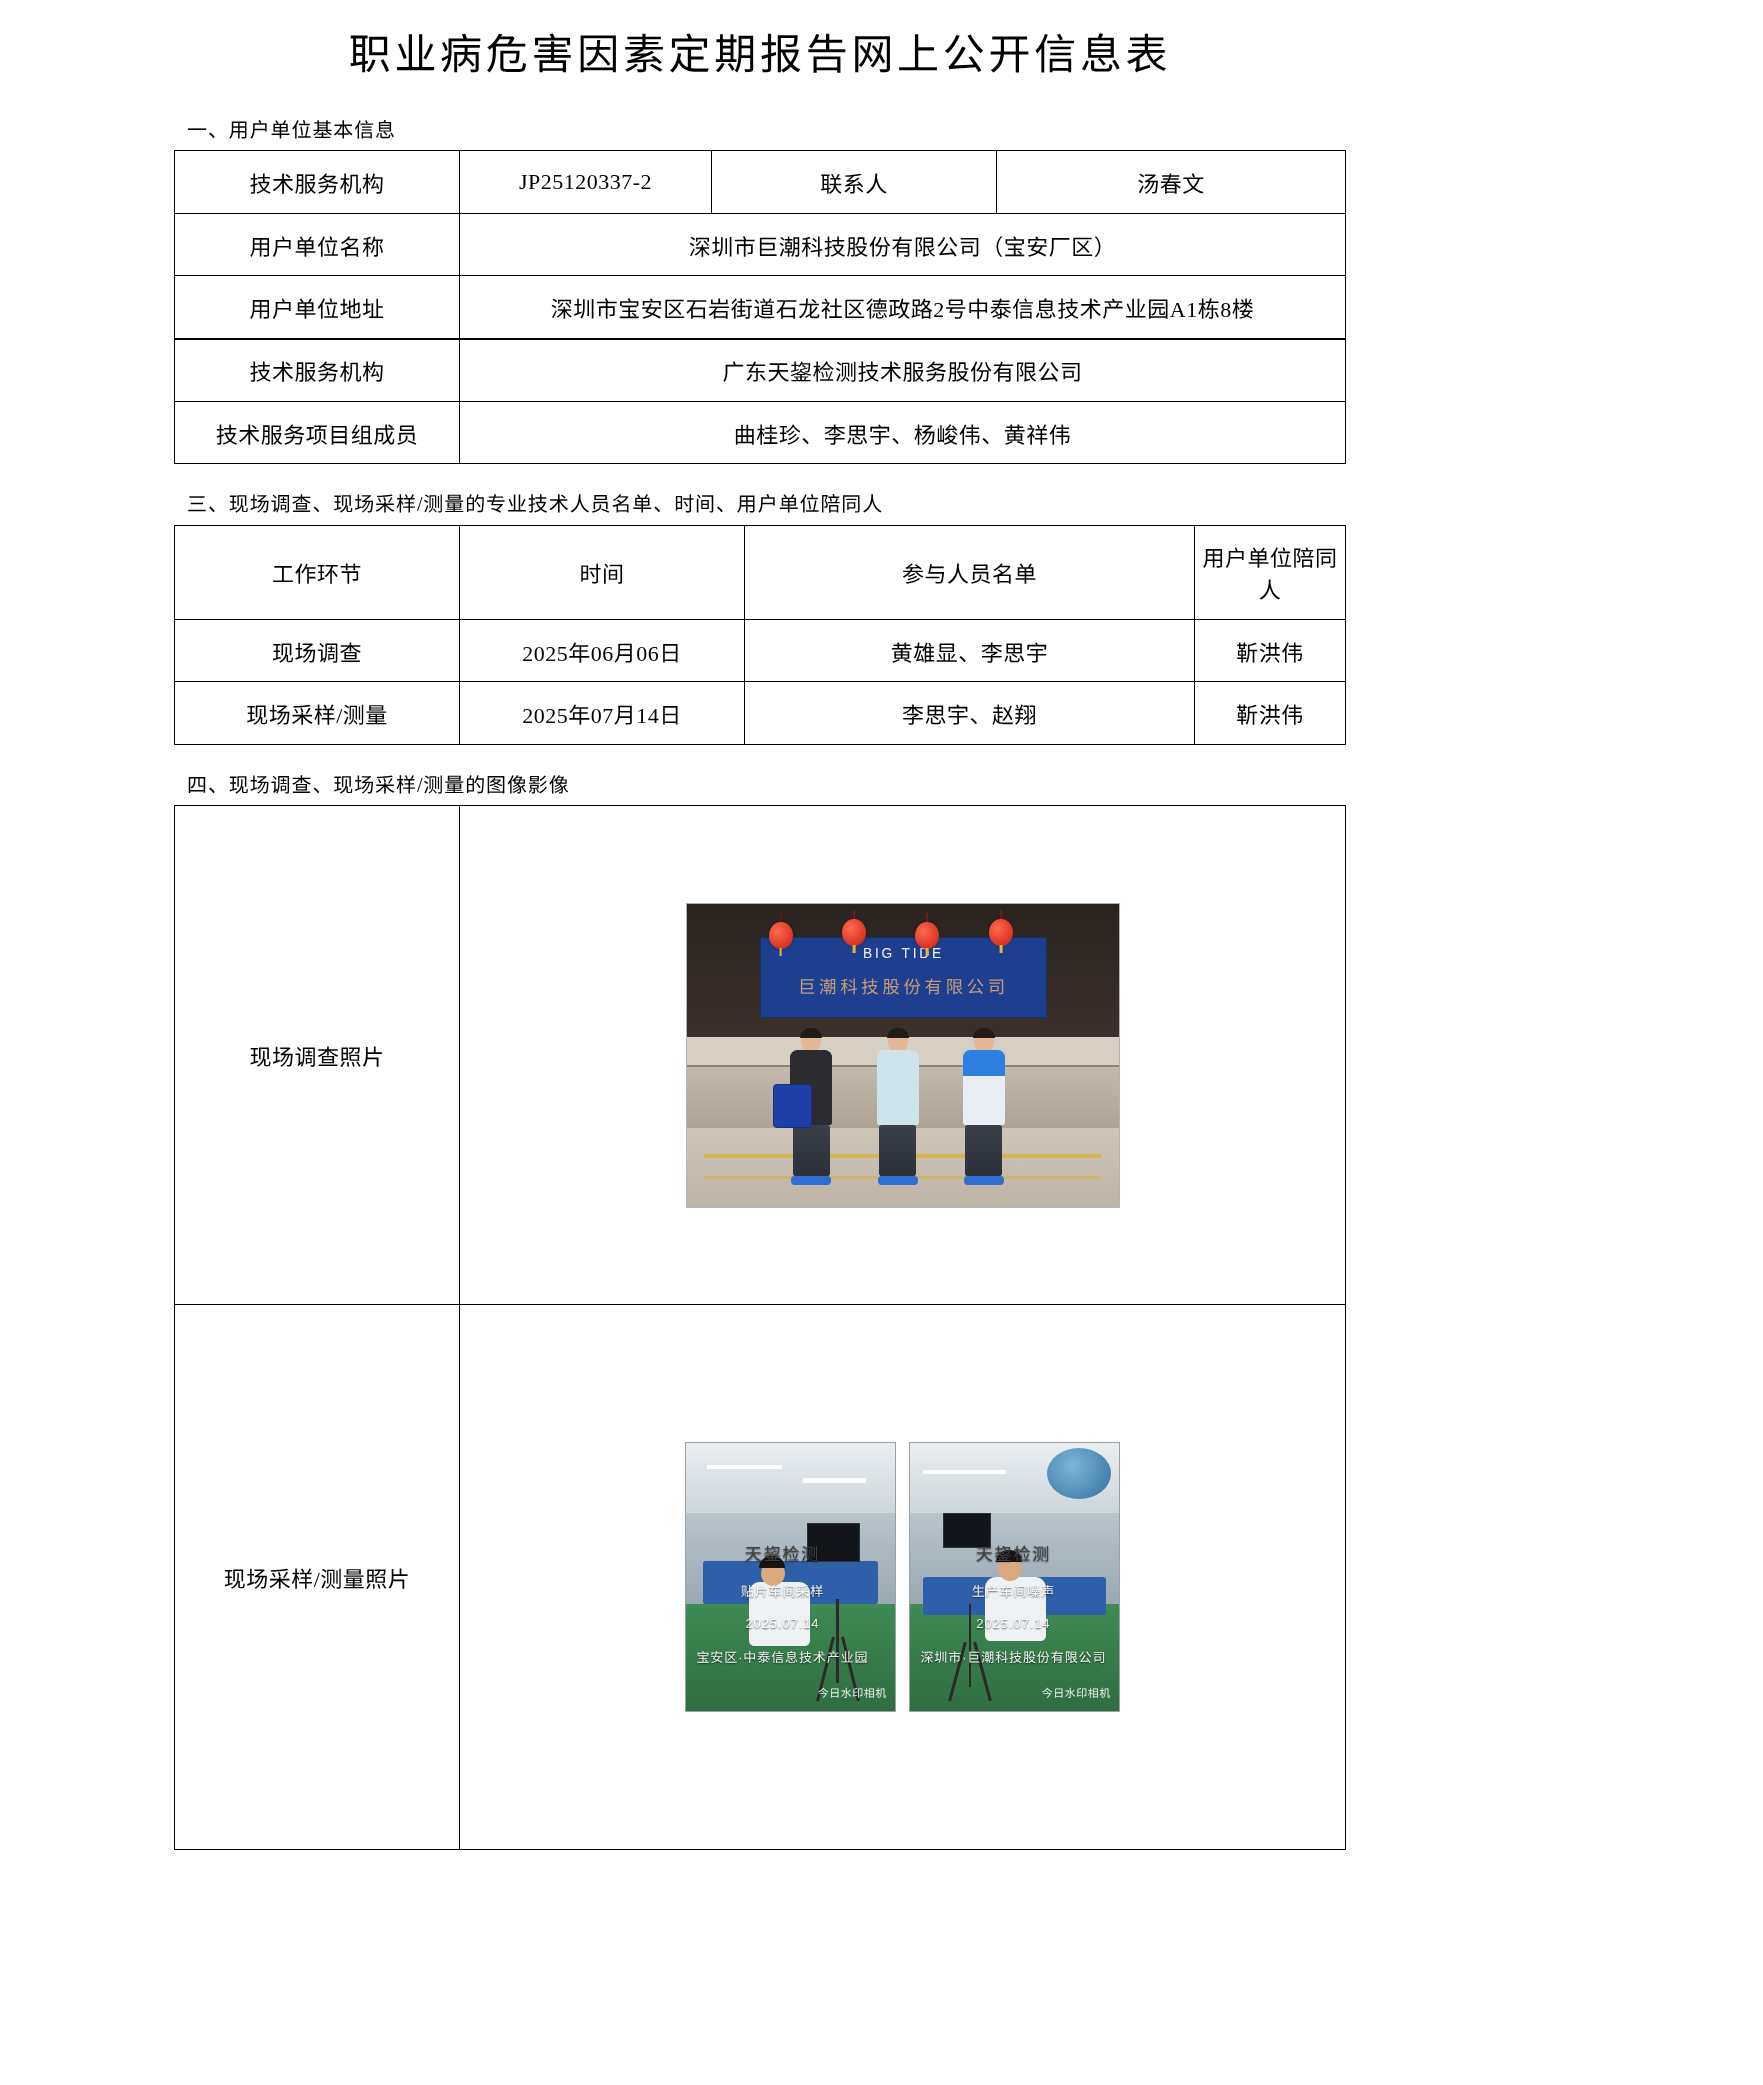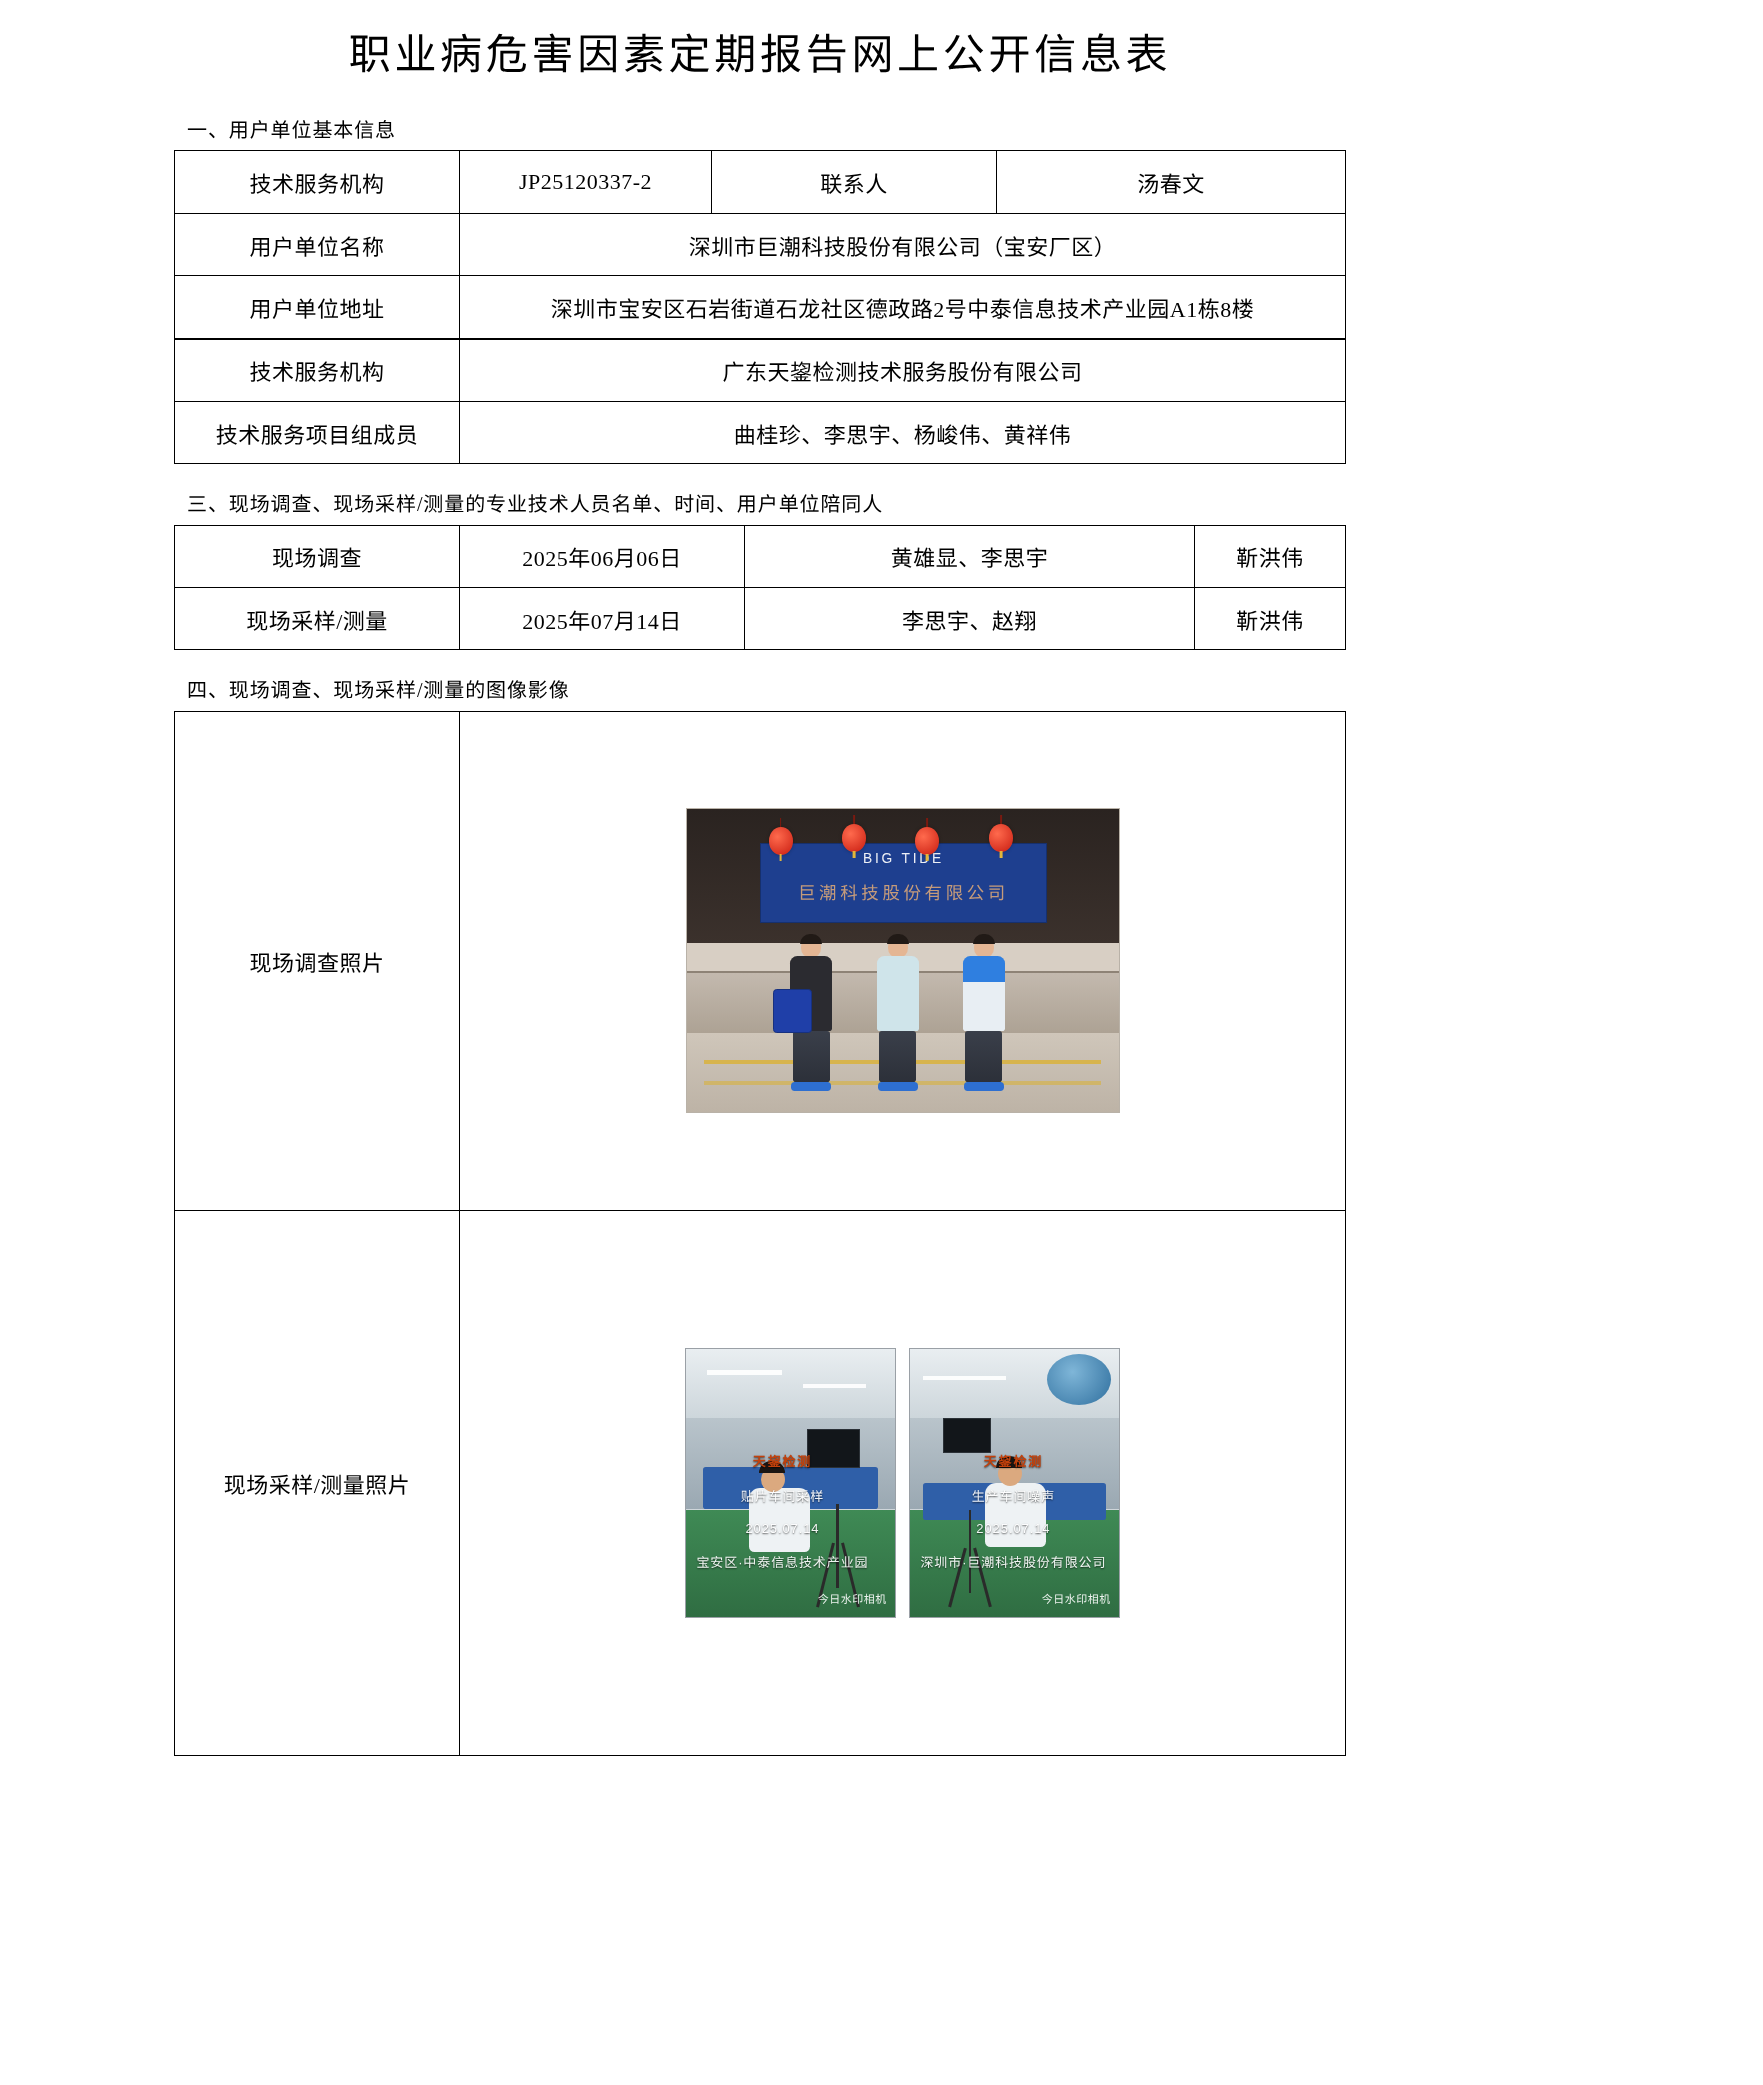--- a/index.html
+++ b/index.html
@@ -216,21 +216,21 @@
     position: absolute; border-radius: 50%;
     background: radial-gradient(circle at 40% 35%, #7fb6d8, #2f6f9e);
   }
   .ph-wm {
     position: absolute; left: 5%; bottom: 17%;
     font-size: 10px; color: #ffffff; letter-spacing: 0.9px;
     font-family: "Liberation Sans", "DejaVu Sans", sans-serif;
     text-shadow: 0 0.9px 1.8px rgba(0,0,0,.7);
   }
   .ph-wm .wm-brand {
-    font-size: 13px; font-weight: bold; color: #c2410c;
+    font-size: 17px; font-weight: normal; color: #404040;
     letter-spacing: 1.8px;
   }
   .ph-wm .wm-line { display: block; font-size: 13px; opacity: .92; margin-top: 16px; }
   .ph-stamp {
     position: absolute; right: 4%; bottom: 4%;
     font-size: 11px; color: #ffffff; opacity: .9;
     font-family: "Liberation Sans", "DejaVu Sans", sans-serif;
     text-align: right;
   }
 </style>
@@ -286,20 +286,26 @@
 
   <div class="section-heading">三、现场调查、现场采样/测量的专业技术人员名单、时间、用户单位陪同人</div>
   <table class="grid t3">
     <colgroup>
       <col style="width:285px">
         <col style="width:285px">
         <col style="width:450px">
         <col>
     </colgroup>
     <tbody>
+      <tr>
+        <td>工作环节</td>
+        <td>时间</td>
+        <td>参与人员名单</td>
+        <td>用户单位陪同人</td>
+      </tr>
       <tr>
         <td>现场调查</td>
         <td>2025年06月06日</td>
         <td>黄雄显、李思宇</td>
         <td>靳洪伟</td>
       </tr>
       <tr>
         <td>现场采样/测量</td>
         <td>2025年07月14日</td>
         <td>李思宇、赵翔</td>

